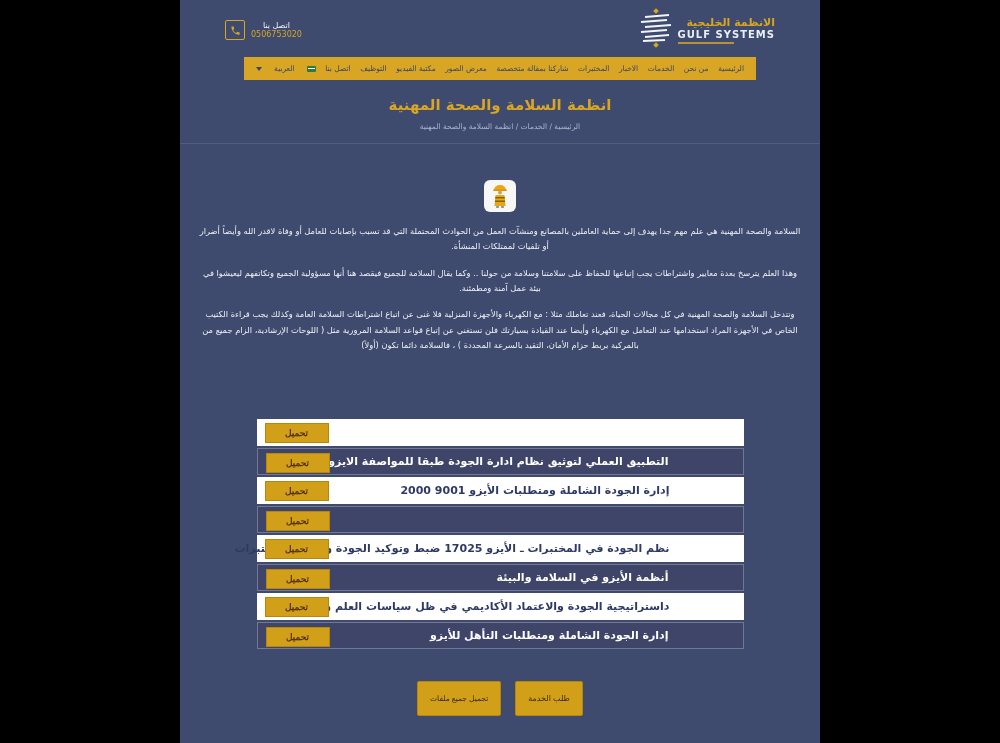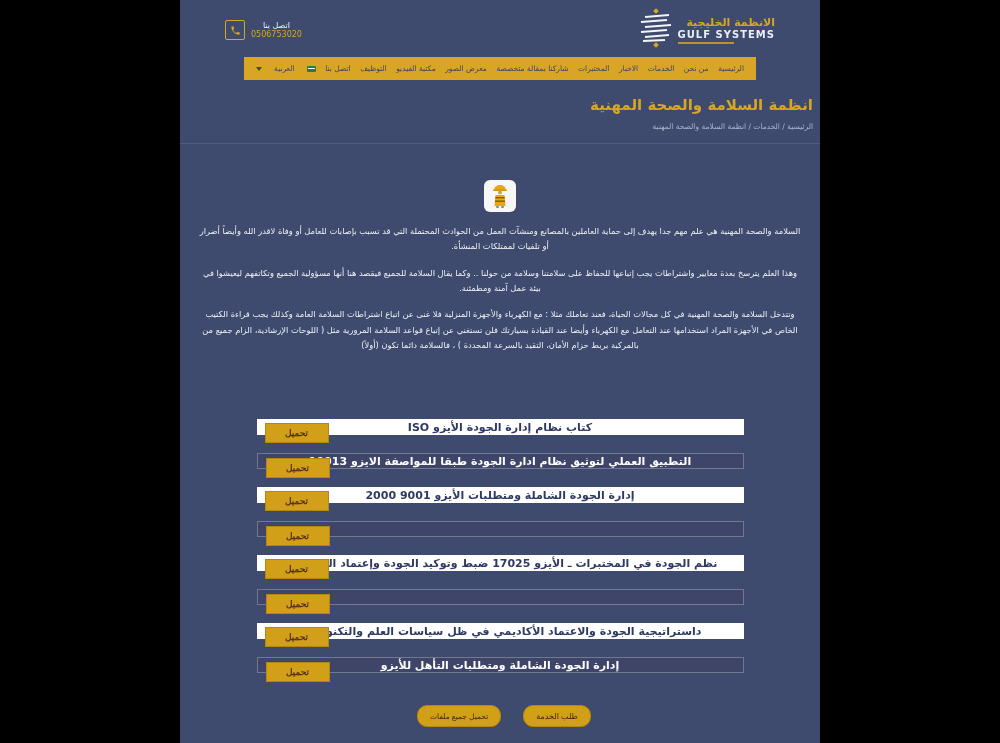--- a/index.html
+++ b/index.html
@@ -27,45 +27,45 @@
          display:flex; align-items:center; justify-content:space-between; padding:0 12px; }
   .nav a { color:#3b4668; font-size:7.5px; text-decoration:none; white-space:nowrap; cursor:pointer; }
   .lang { display:flex; align-items:center; gap:12px; cursor:pointer; }
   .flag { width:9px; height:6px; background:#2e7d32; border-radius:1px; position:relative; }
   .flag::after { content:""; position:absolute; left:1px; right:1px; top:2px; height:1px; background:#fff; }
   .lang-label { color:#3b4668; font-size:7.5px; }
   .caret { width:0; height:0; border-left:3px solid transparent; border-right:3px solid transparent;
            border-top:4px solid #3b4668; }
 
   
-  .page-head { padding:16px 7px 12px; border-bottom:1px solid rgba(255,255,255,.10); }
+  .page-head { text-align:center; padding:16px 7px 12px; border-bottom:1px solid rgba(255,255,255,.10); }
   .page-title { color:#d8a524; font-size:15px; font-weight:bold; }
   .crumbs { color:#a8b6cf; font-size:7.5px; margin-top:8px; }
 
   
   .badge { width:32px; height:32px; background:#f7f7f7; border-radius:6px; margin:36px auto 12px;
            display:flex; align-items:center; justify-content:center; }
   .para { width:604px; margin:0 auto 11px; color:#eef0f5; font-size:8.3px; line-height:1.85; text-align:center; }
 
   
   .dl-list { width:487px; margin:66px auto 0; }
-  .dl-row { position:relative; height:16px; margin-bottom:18px; display:flex; align-items:center;
-            justify-content:center; }
+  .dl-row { position:relative; height:27px; margin-bottom:2px; display:flex; align-items:center;
+            justify-content:flex-start; }
   .dl-list div.dl-row:nth-of-type(odd) { background:#ffffff; color:#2e3a64; }
   .dl-list div.dl-row:nth-of-type(even){ background:#3e4569; color:#ffffff; border:1px solid rgba(255,255,255,.28); }
   .dl-title { font-size:11px; font-weight:bold; padding:0 74px; white-space:nowrap; }
   .dl-btn { position:absolute; left:8px; top:4px; width:64px; height:20px; background:#d2a018;
             border:1px solid #b8860b; color:#55301c; font-size:9px; font-weight:bold;
             display:flex; align-items:center; justify-content:center; cursor:pointer; }
 
   
   .actions { display:flex; justify-content:center; gap:14px; margin-top:32px; }
-  .act-btn { background:#d2a018; border:1px solid #b8860b; color:#3a2a08; height:22px;
+  .act-btn { background:#d2a018; border:1px solid #b8860b; color:#3a2a08; height:35px;
              display:flex; align-items:center; justify-content:center; padding:0 12px;
-             font-size:8px; border-radius:10px; cursor:pointer;margin-left:8px; }
+             font-size:8px; border-radius:2px; cursor:pointer; }
 </style>
 </head>
 <body>
 
 <div class="stage">
   <div class="site">
 
     <header class="hdr">
       <div class="logo">
         <div class="logo-txt">
@@ -157,21 +157,20 @@
           <p class="para">وهذا العلم يترسخ بعدة معايير واشتراطات يجب إتباعها للحفاظ على سلامتنا وسلامة من حولنا .. وكما يقال السلامة للجميع فيقصد هنا أنها مسؤولية الجميع وتكاتفهم ليعيشوا في بيئة عمل آمنة ومطمئنة.</p>
 
           <p class="para">وتتدخل السلامة والصحة المهنية في كل مجالات الحياة، فعند تعاملك مثلا : مع الكهرباء والأجهزة المنزلية فلا غنى عن اتباع اشتراطات السلامة العامة وكذلك يجب قراءة الكتيب الخاص في الأجهزة المراد استخدامها عند التعامل مع الكهرباء وأيضا عند القيادة بسيارتك فلن تستغني عن إتباع قواعد السلامة المرورية مثل ( اللوحات الإرشادية، الزام جميع من بالمركبة بربط حزام الأمان، التقيد بالسرعة المحددة ) ، فالسلامة دائما تكون (أولاً)</p>
 
       </div>
 
       <div class="dl-list">
 
           <div class="dl-row">
             <button class="dl-btn">تحميل</button>
-            <span class="dl-title">كتاب نظام إدارة الجودة الأيزو ISO</span>
           </div>
 
           <div class="dl-row">
             <button class="dl-btn">تحميل</button>
             <span class="dl-title">التطبيق العملي لتوثيق نظام ادارة الجودة طبقا للمواصفة الايزو 10013</span>
           </div>
 
           <div class="dl-row">
             <button class="dl-btn">تحميل</button>
             <span class="dl-title">إدارة الجودة الشاملة ومتطلبات الأيزو 9001 2000</span>
@@ -181,20 +180,21 @@
             <button class="dl-btn">تحميل</button>
           </div>
 
           <div class="dl-row">
             <button class="dl-btn">تحميل</button>
             <span class="dl-title">نظم الجودة في المختبرات ـ الأيزو 17025 ضبط وتوكيد الجودة وإعتماد المختبرات</span>
           </div>
 
           <div class="dl-row">
             <button class="dl-btn">تحميل</button>
+            <span class="dl-title">أنظمة الأيزو في السلامة والبيئة</span>
           </div>
 
           <div class="dl-row">
             <button class="dl-btn">تحميل</button>
             <span class="dl-title">داستراتيجية الجودة والاعتماد الأكاديمي في ظل سياسات العلم والتكنولوجيا</span>
           </div>
 
           <div class="dl-row">
             <button class="dl-btn">تحميل</button>
             <span class="dl-title">إدارة الجودة الشاملة ومتطلبات التأهل للأيزو</span>

